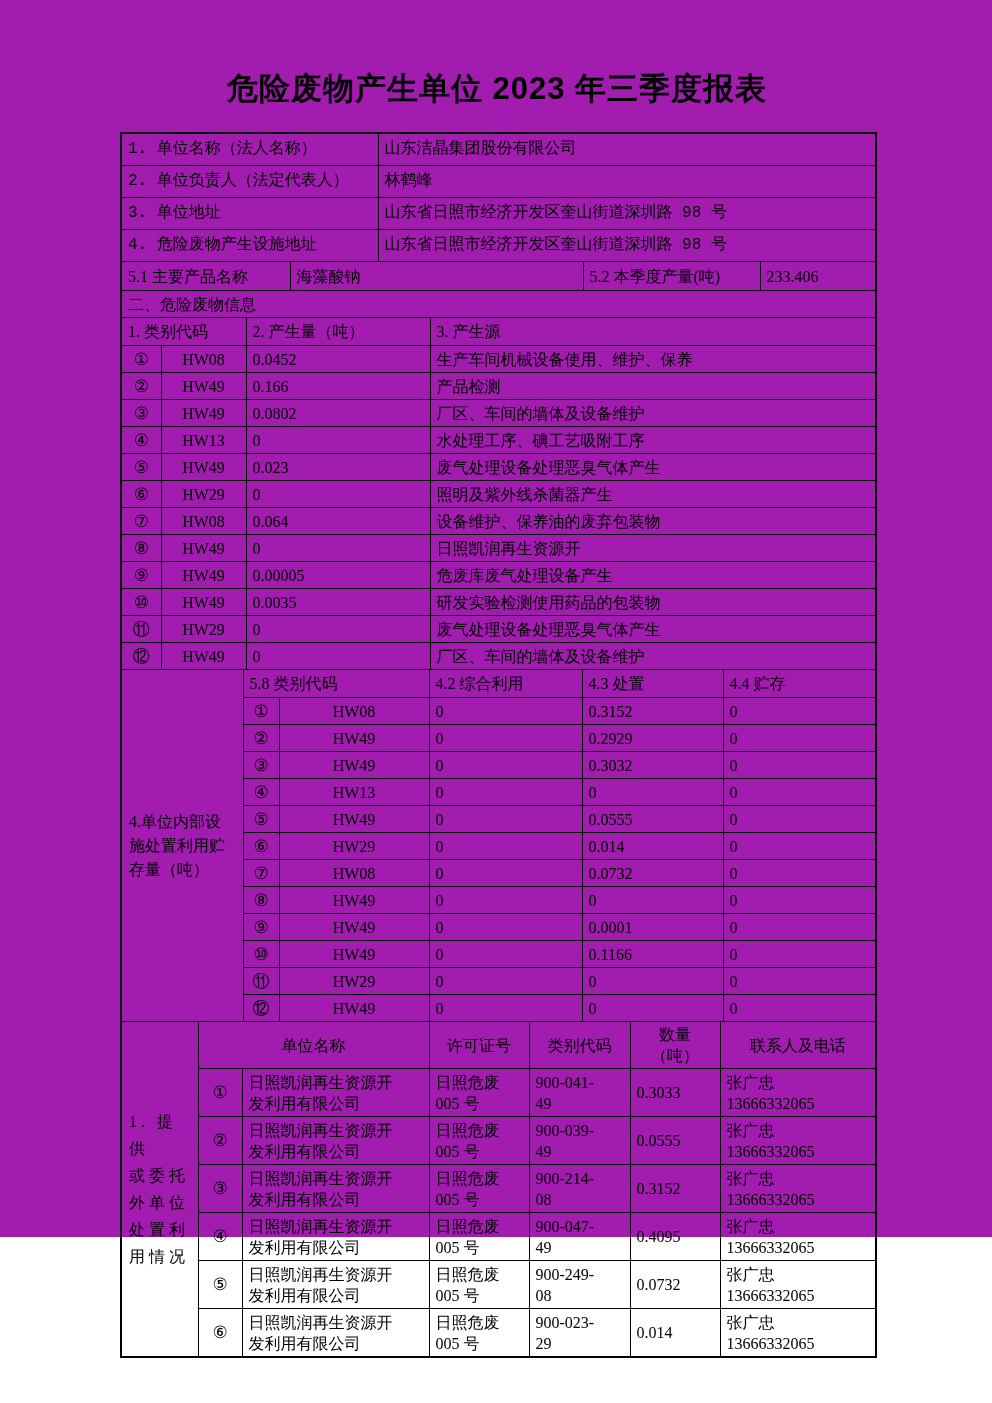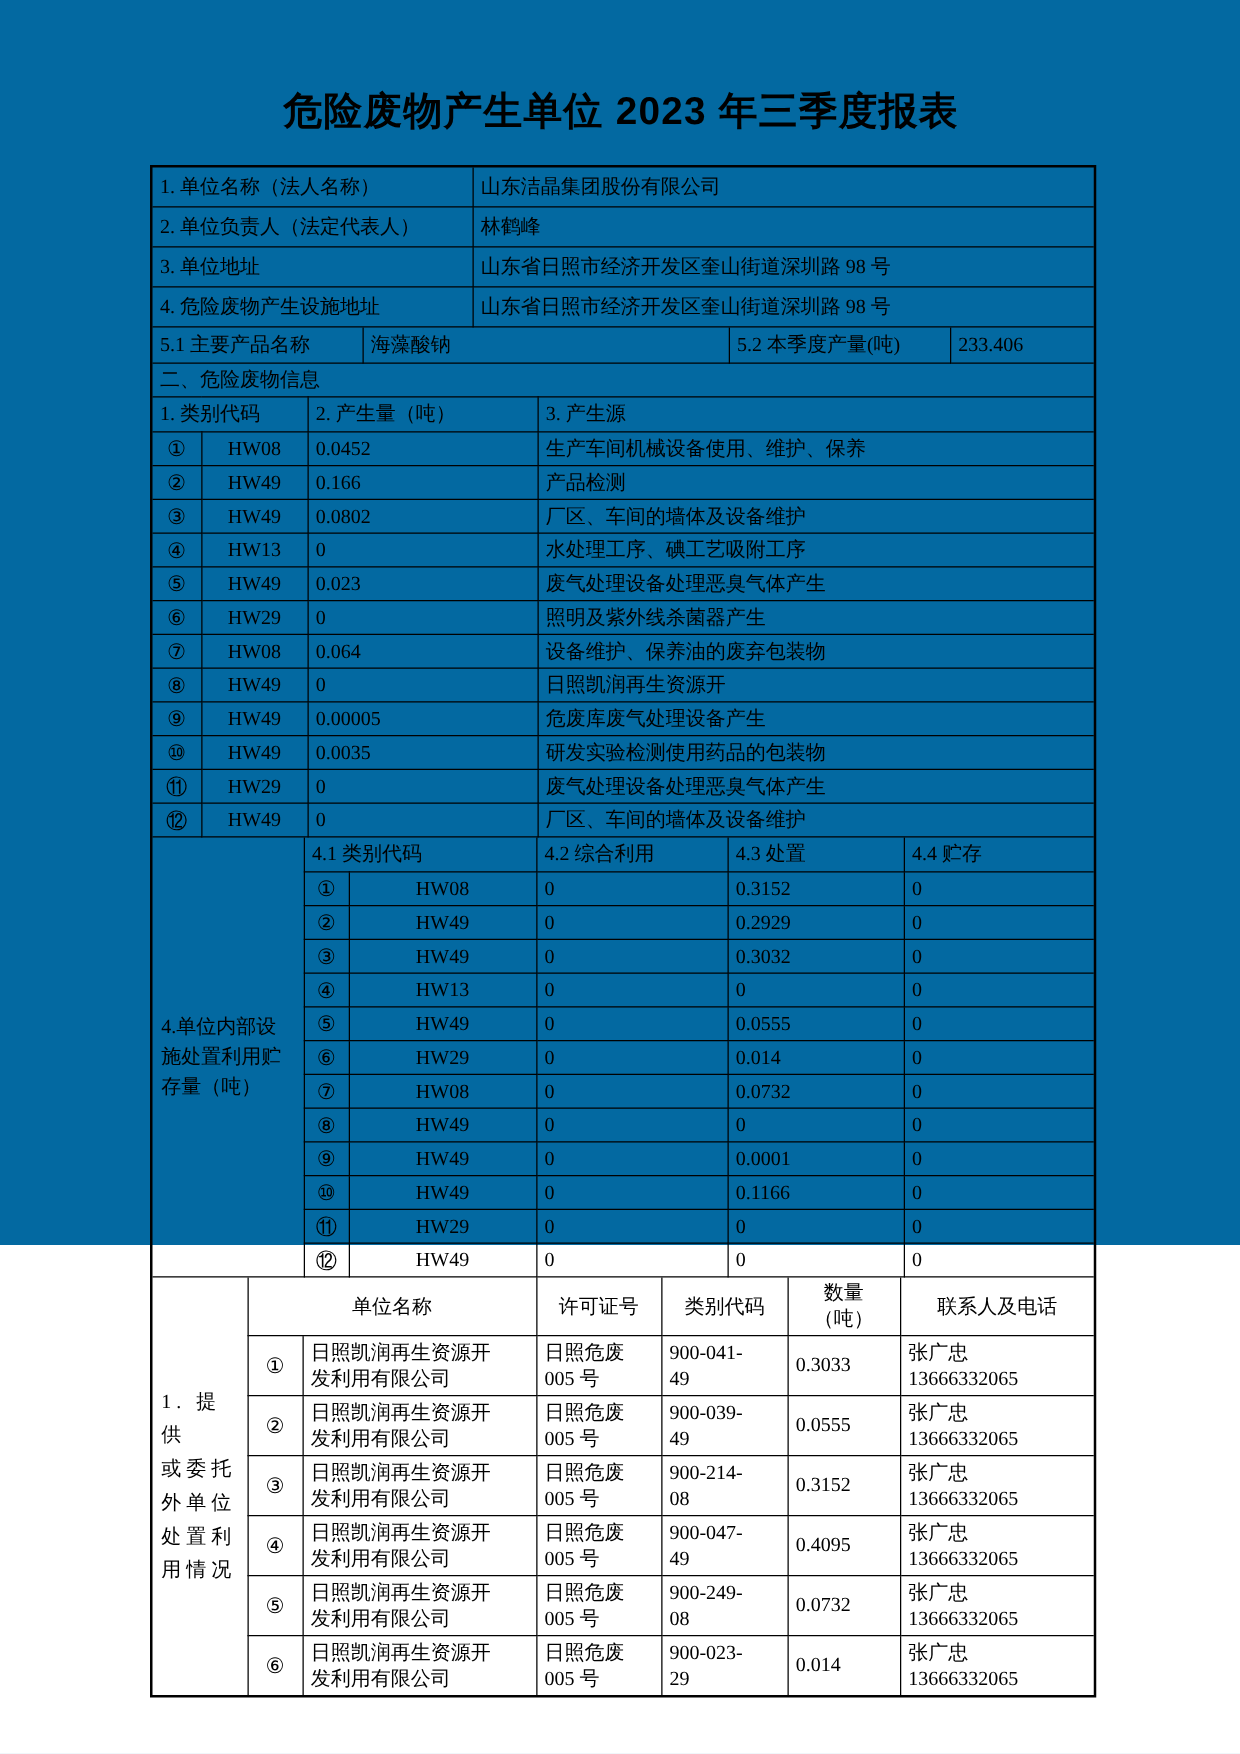--- a/index.html
+++ b/index.html
@@ -4,21 +4,21 @@
 <style>
   html, body {
     margin: 0;
     padding: 0;
     background: #ffffff;
     width: 992px;
     height: 1403px;
     color: #000;
     font-family: "Liberation Serif", "DejaVu Serif", serif;
   }
-  .page { position: relative; width: 992px; height: 996px; background: #0369a1; }
+  .page { position: relative; width: 992px; height: 1237px; background: #a21caf; }
   .doc-title {
     margin: 0 0 0 118px;
     padding-top: 68px;
     width: 758px;
     text-align: center;
     font-family: "Liberation Sans", "DejaVu Sans", sans-serif;
     font-weight: 700;
     font-size: 31px;
     letter-spacing: 1px;
     white-space: nowrap;
@@ -38,21 +38,21 @@
     padding: 2px 6px;
     vertical-align: middle;
     overflow: hidden;
     word-break: break-all;
   }
   td:last-child { border-right: none; }
   .no-b { border-bottom: none !important; }
   .c { text-align: center; }
   .pre { white-space: pre-line; }
   .r-sec  td { height: 22px; }
-  .r-info td { height: 27px; }
+  .r-info td { height: 27px; font-family: Liberation Mono, monospace; }
   .r-prod td { height: 24px; }
   .r-hdr  td { height: 23px; }
   .r-d    td { height: 22px; }
   .r-big  td { height: 43px; }
   .lbl4 { line-height: 24px; padding-left: 7px; }
   .lbl5 { line-height: 27px; letter-spacing: 4px; padding-left: 7px; }
   .num { font-size: 17px; }
 </style>
 </head>
 <body>
@@ -203,21 +203,21 @@
           <col style="width:150px">
           <col style="width:153px">
           <col style="width:141px">
           <col style="width:152px">
         </colgroup>
       <tbody>
           <tr class="r-hdr">
         <td rowspan="13" class="pre lbl4">4.单位内部设
 施处置利用贮
 存量（吨）</td>
-        <td colspan="2">4.1 类别代码</td>
+        <td colspan="2">5.8 类别代码</td>
         <td>4.2 综合利用</td>
         <td>4.3 处置</td>
         <td>4.4 贮存</td>
       </tr>
       <tr class="r-d">
         <td class="c num">①</td>
         <td class="c">HW08</td>
         <td>0</td>
         <td>0.3152</td>
         <td>0</td>

